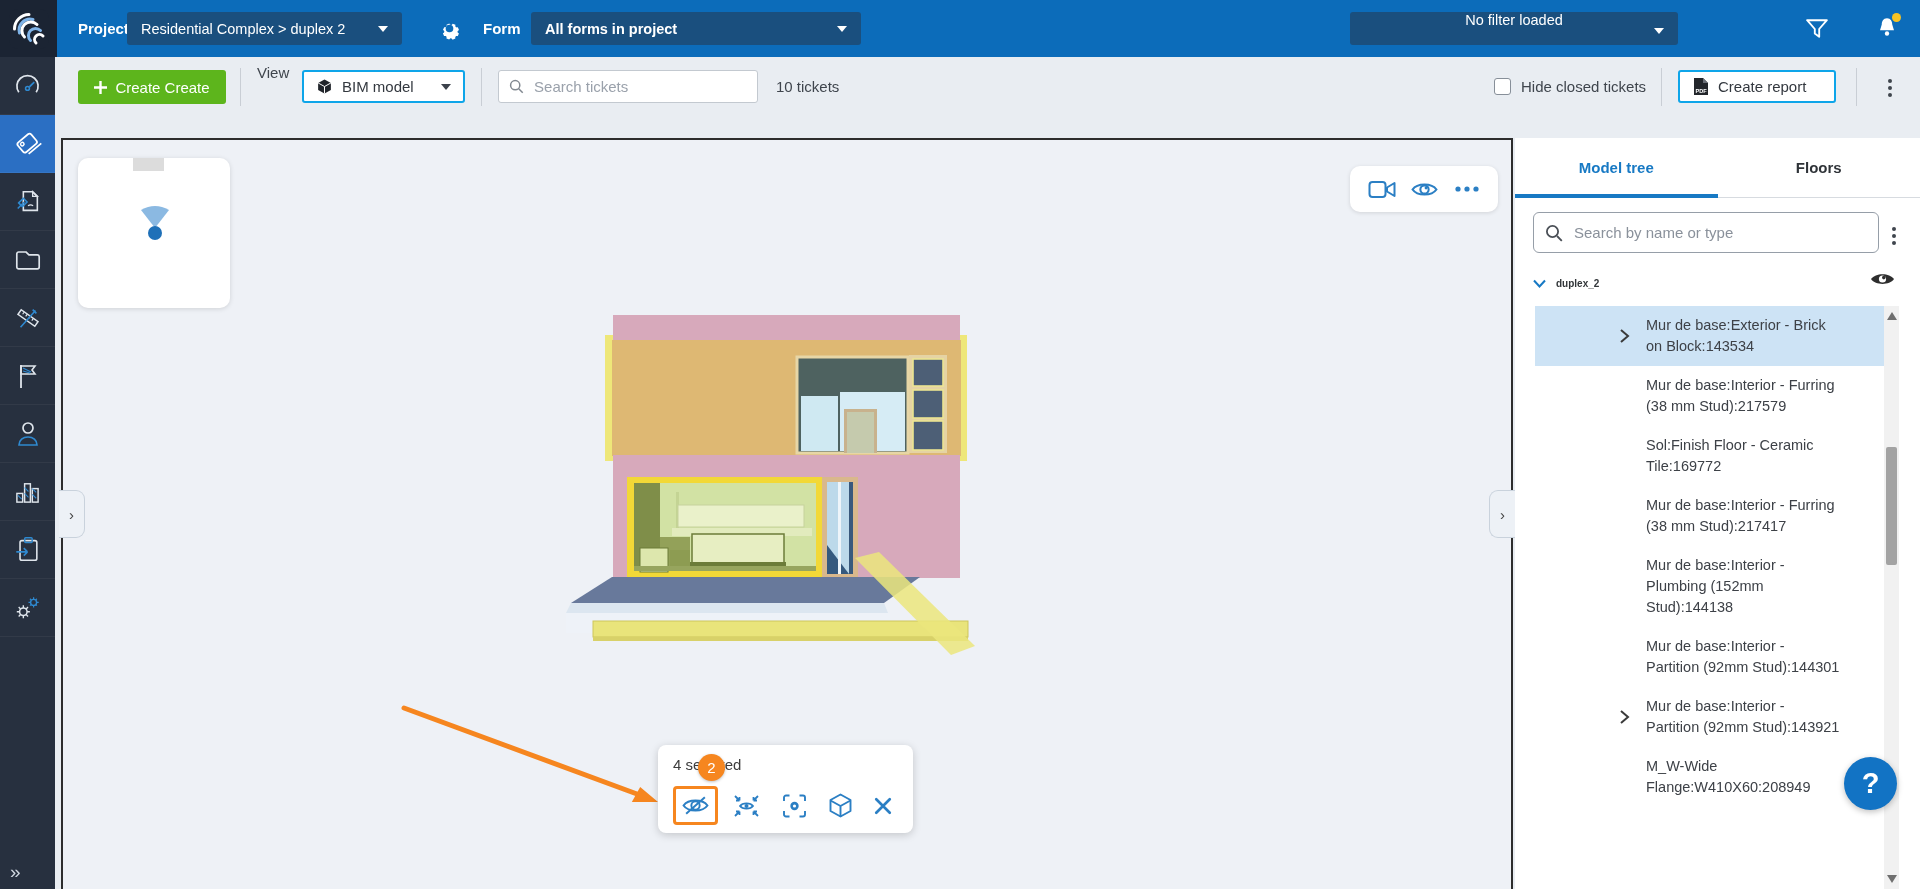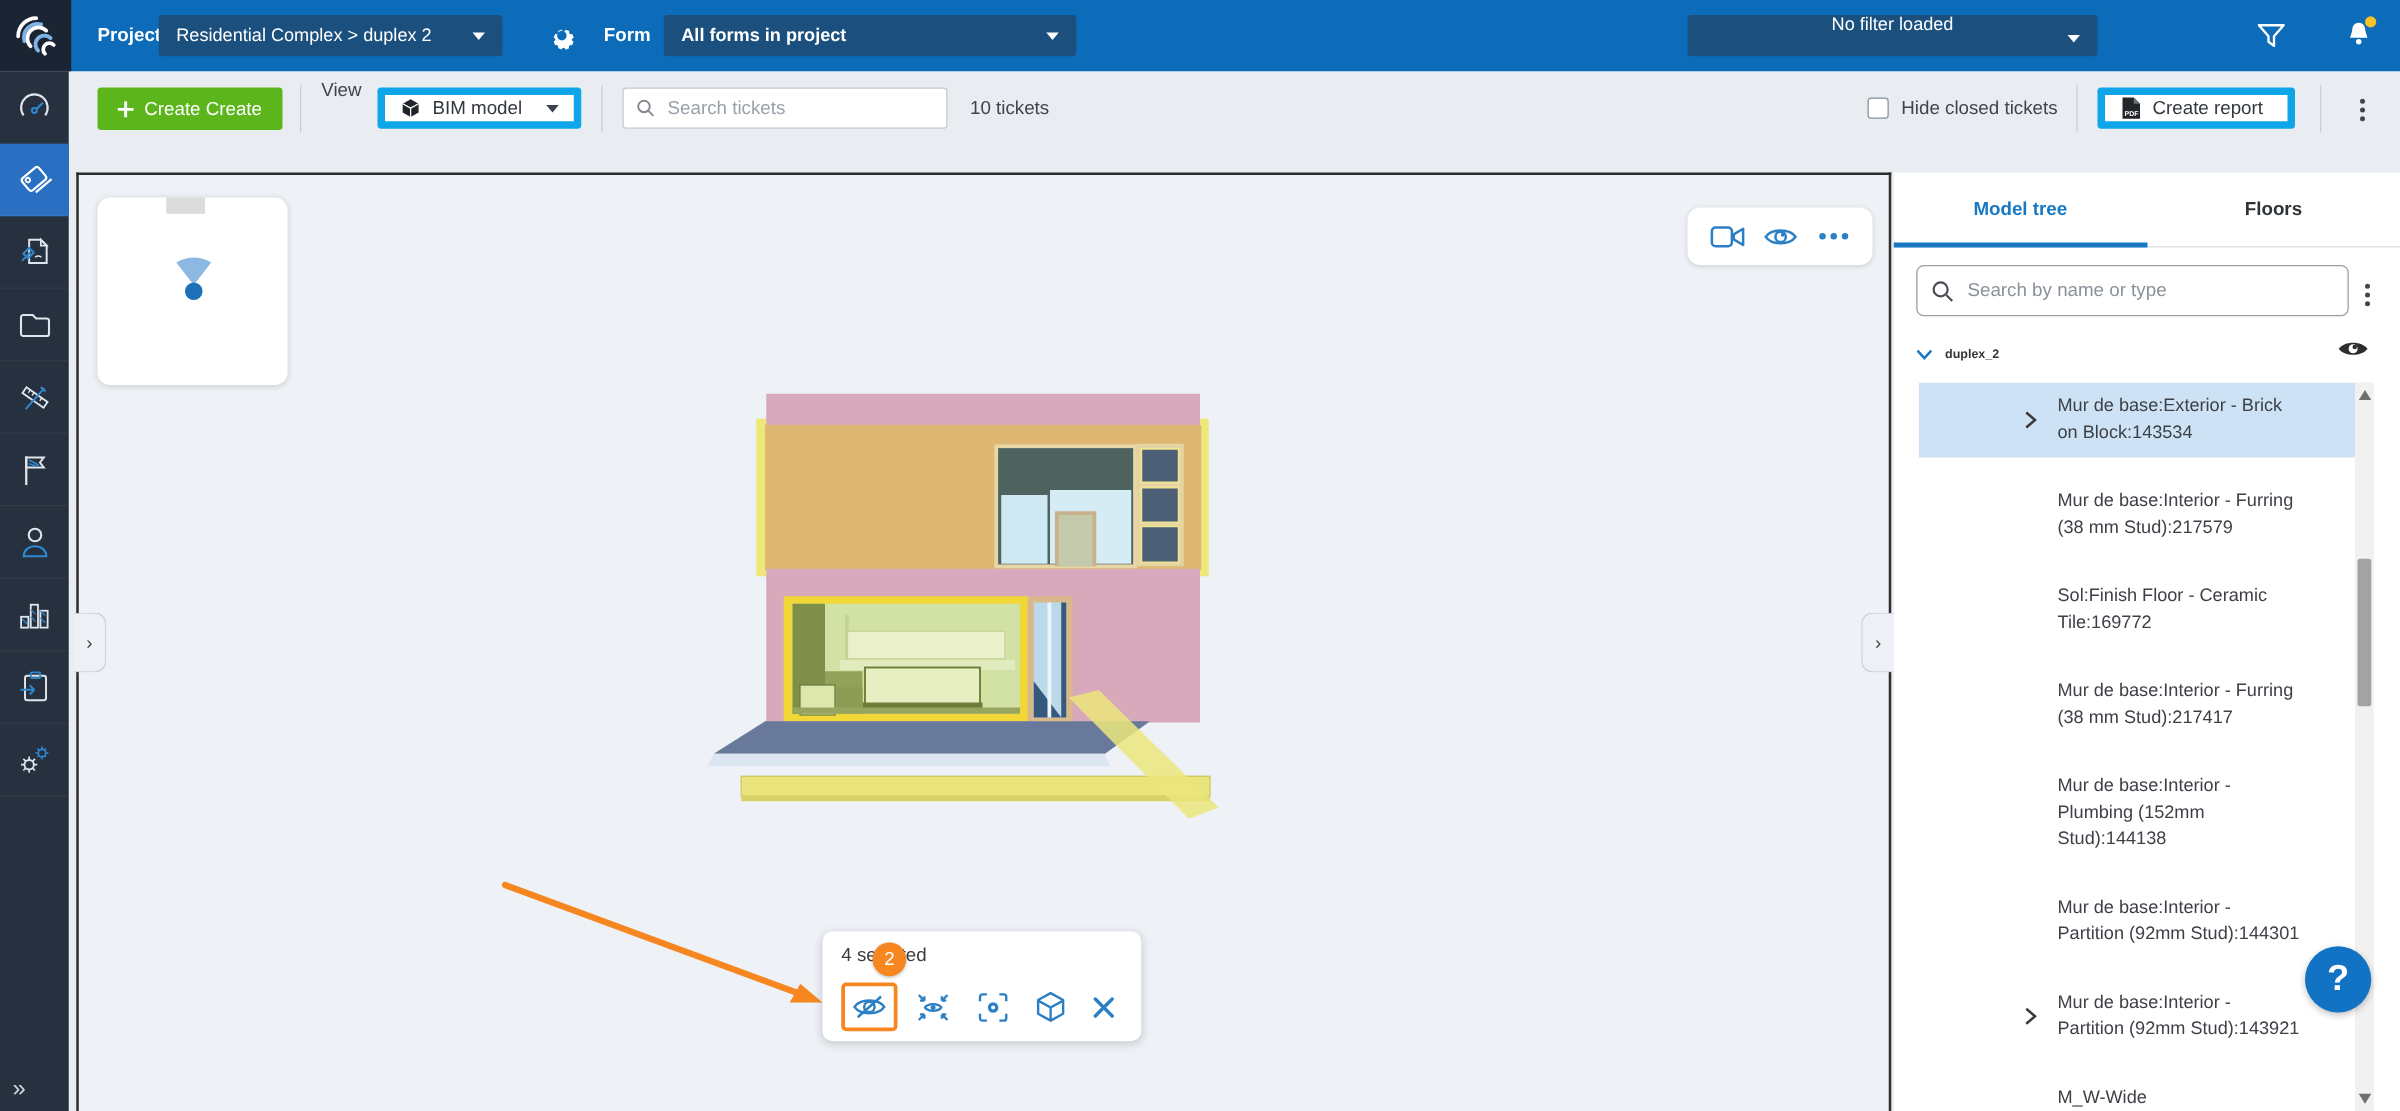--- a/index.html
+++ b/index.html
@@ -9,21 +9,21 @@
   .topbar{left:0;top:0;width:1920px;height:57px;background:#0c6cba;}
   .logoblock{left:0;top:0;width:57px;height:57px;background:#1b2433;display:flex;align-items:center;justify-content:center;}
   .tb-label{color:#fff;font-weight:bold;font-size:15px;line-height:57px;}
   .tb-dd{background:#1a4f7e;border-radius:3px;height:33px;top:12px;color:#fff;font-size:14.5px;display:flex;align-items:center;padding:0 14px;box-sizing:border-box;cursor:pointer;}
   .caret{width:0;height:0;border-left:5px solid transparent;border-right:5px solid transparent;border-top:6px solid #fff;margin-left:auto;}
   .caret-dark{border-top-color:#3c424b;}
   
   .btn-green{left:78px;top:70px;width:148px;height:34px;background:#5db51c;border-radius:3px;color:#fff;font-size:15px;display:flex;align-items:center;justify-content:center;gap:8px;cursor:pointer;}
   .vdiv{width:1px;background:#c9ced5;top:68px;height:38px;}
   .lbl{color:#3f454d;font-size:15px;}
-  .btn-outline{background:#fff;border:6px solid #0ea5e9;border-radius:3px;height:33px;display:flex;align-items:center;box-sizing:border-box;cursor:pointer;color:#33383f;font-size:15px;}
+  .btn-outline{background:#fff;border:2px solid #0ea5e9;border-radius:3px;height:33px;display:flex;align-items:center;box-sizing:border-box;cursor:pointer;color:#33383f;font-size:15px;}
   .search-box{background:#fff;border:1px solid #c3c9d0;border-radius:3px;height:33px;display:flex;align-items:center;padding:0 10px;box-sizing:border-box;}
   .search-box input{border:none;outline:none;font-size:15px;color:#33383f;width:100%;font-family:"Liberation Sans",sans-serif;background:transparent;}
   .search-box input::placeholder{color:#9aa1ab;}
   .checkbox{width:17px;height:17px;border:1.5px solid #878f99;border-radius:3px;background:#fff;box-sizing:border-box;cursor:pointer;}
   .kebab{display:flex;flex-direction:column;gap:3px;cursor:pointer;padding:4px;}
   .kebab i{width:4px;height:4px;border-radius:50%;background:#3f454d;}
   
   .sidebar{left:0;top:57px;width:55px;height:832px;background:#27303f;}
   .side-item{width:55px;height:57px;display:flex;align-items:center;justify-content:center;border-bottom:1px solid rgba(255,255,255,.05);cursor:pointer;}
   .side-item.active{background:#2b6fc3;}
@@ -51,21 +51,21 @@
   .tab.active{color:#1779c4;}
   .tab.active::after{content:"";position:absolute;left:0;bottom:-1px;width:100%;height:4px;background:#1779c4;}
   .psearch{position:absolute;left:18px;top:74px;width:346px;height:41px;border:1.5px solid #969ea8;border-radius:6px;display:flex;align-items:center;padding:0 11px;box-sizing:border-box;background:#fff;}
   .psearch input{border:none;outline:none;width:100%;font-size:15px;color:#333;font-family:"Liberation Sans",sans-serif;background:transparent;}
   .psearch input::placeholder{color:#8a919b;}
   .pkebab{position:absolute;left:373px;top:85px;}
   .rootrow{position:absolute;left:18px;top:130px;width:370px;height:30px;display:flex;align-items:center;gap:10px;cursor:pointer;}
   .rootlbl{font-size:10px;font-weight:600;color:#323639;}
   .rooteye{position:absolute;right:8px;top:2px;cursor:pointer;display:flex;}
   .tlist{position:absolute;left:20px;top:168px;width:350px;height:583px;overflow:hidden;}
-  .titem{position:relative;margin-bottom:16px;padding:9px 0;cursor:pointer;}
+  .titem{position:relative;padding:9px 0;cursor:pointer;}
   .titem.selected{background:#cde3f5;}
   .titem .chev{position:absolute;left:84px;top:50%;transform:translateY(-50%);display:flex;}
   .titem .ttext{display:block;margin-left:111px;width:239px;font-size:14.5px;line-height:21px;color:#3d4147;white-space:pre-line;}
   
   .scrolltrack{position:absolute;left:369px;top:168px;width:15px;height:583px;background:#f1f1f1;}
   .scrollthumb{position:absolute;left:2px;top:141px;width:11px;height:118px;background:#a3a3a3;border-radius:2px;cursor:pointer;}
   .sarrow{position:absolute;left:3px;width:0;height:0;border-left:5px solid transparent;border-right:5px solid transparent;cursor:pointer;}
   .sarrow.up{top:6px;border-bottom:8px solid #6f6f6f;}
   .sarrow.down{bottom:6px;border-top:8px solid #6f6f6f;}
   .helpbtn{left:1844px;top:757px;width:53px;height:53px;border-radius:50%;background:#1273c4;color:#fff;font-size:29px;font-weight:bold;display:flex;align-items:center;justify-content:center;box-shadow:0 2px 6px rgba(0,0,0,.25);cursor:pointer;}

